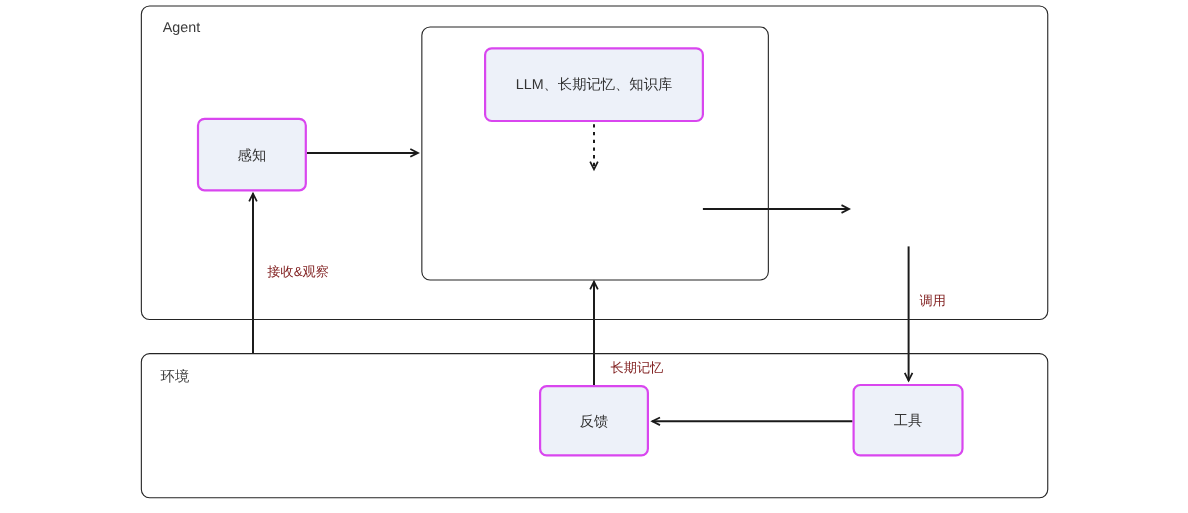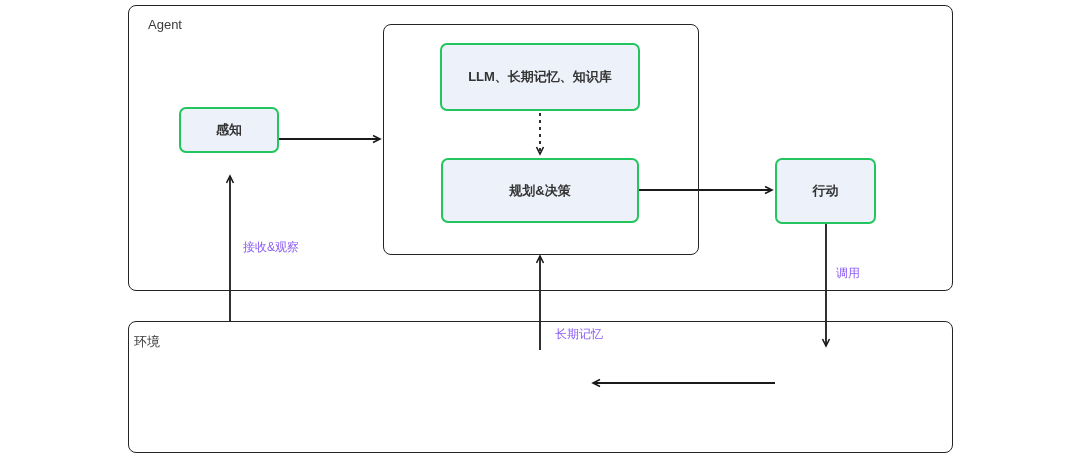--- a/index.html
+++ b/index.html
@@ -33,45 +33,44 @@
   .container-label {
     position: absolute;
     font-size: 13px;
     color: #3a3a3a;
     white-space: nowrap;
   }
   .node {
     position: absolute;
     box-sizing: border-box;
     background: #edf1f9;
-    border: 2px solid #22c55e;
+    border: 2px solid #d946ef;
     border-radius: 7px;
     display: flex;
     align-items: center;
     justify-content: center;
     font-size: 13px;
     color: #333333;
     z-index: 3;
     white-space: nowrap;
-    font-weight: bold;
   }
   .edge-label {
     position: absolute;
     font-size: 12px;
-    color: #8b5cf6;
+    color: #7f1d1d;
     z-index: 4;
     white-space: nowrap;
   }
   
   #agent-box   { left: 128px; top: 5px;   width: 823px; height: 284px; }
   #agent-box .container-label { left: 19px; top: 11px; }
   #env-box     { left: 128px; top: 321px; width: 823px; height: 130px; }
-  #env-box .container-label   { left: 5px; top: 11px; text-align: right; }
+  #env-box .container-label   { left: 17px; top: 11px; text-align: right; }
   #module-box  { left: 383px; top: 24px;  width: 314px; height: 229px; border-width: 1.5px; }
-  #node-perception { left: 179px; top: 107px; width: 100px; height: 46px; }
+  #node-perception { left: 179px; top: 107px; width: 100px; height: 67px; }
   #node-memory     { left: 440px; top: 43px;  width: 200px; height: 68px; }
   #node-planning   { left: 441px; top: 158px; width: 198px; height: 65px; }
   #node-action     { left: 775px; top: 158px; width: 101px; height: 66px; }
   #node-feedback   { left: 490px; top: 350px; width: 100px; height: 65px; }
   #node-tool       { left: 775px; top: 349px; width: 101px; height: 66px; }
   #label-receive { left: 243px; top: 239px; }
   #label-invoke  { left: 836px; top: 265px; text-align: center; }
   #label-result  { left: 555px; top: 326px; }
 </style>
 </head>
@@ -105,29 +104,29 @@
   <div id="module-box" class="container-box"></div>
 
   <div id="node-perception" class="node">
     <span>感知</span>
   </div>
 
   <div id="node-memory" class="node">
     <span>LLM、长期记忆、知识库</span>
   </div>
 
-  <div id="node-planning" class="node">
-    <span>规划&amp;决策</span>
+
+
+  <div id="node-feedback" class="node">
+    <span>反馈</span>
   </div>
 
-  <div id="node-action" class="node">
-    <span>行动</span>
+  <div id="node-tool" class="node">
+    <span>工具</span>
   </div>
-
-
 
   <div id="label-receive" class="edge-label">接收&amp;观察</div>
 
   <div id="label-invoke" class="edge-label">调用</div>
 
   <div id="label-result" class="edge-label">长期记忆</div>
 
 </div>
 
 </body></html>

